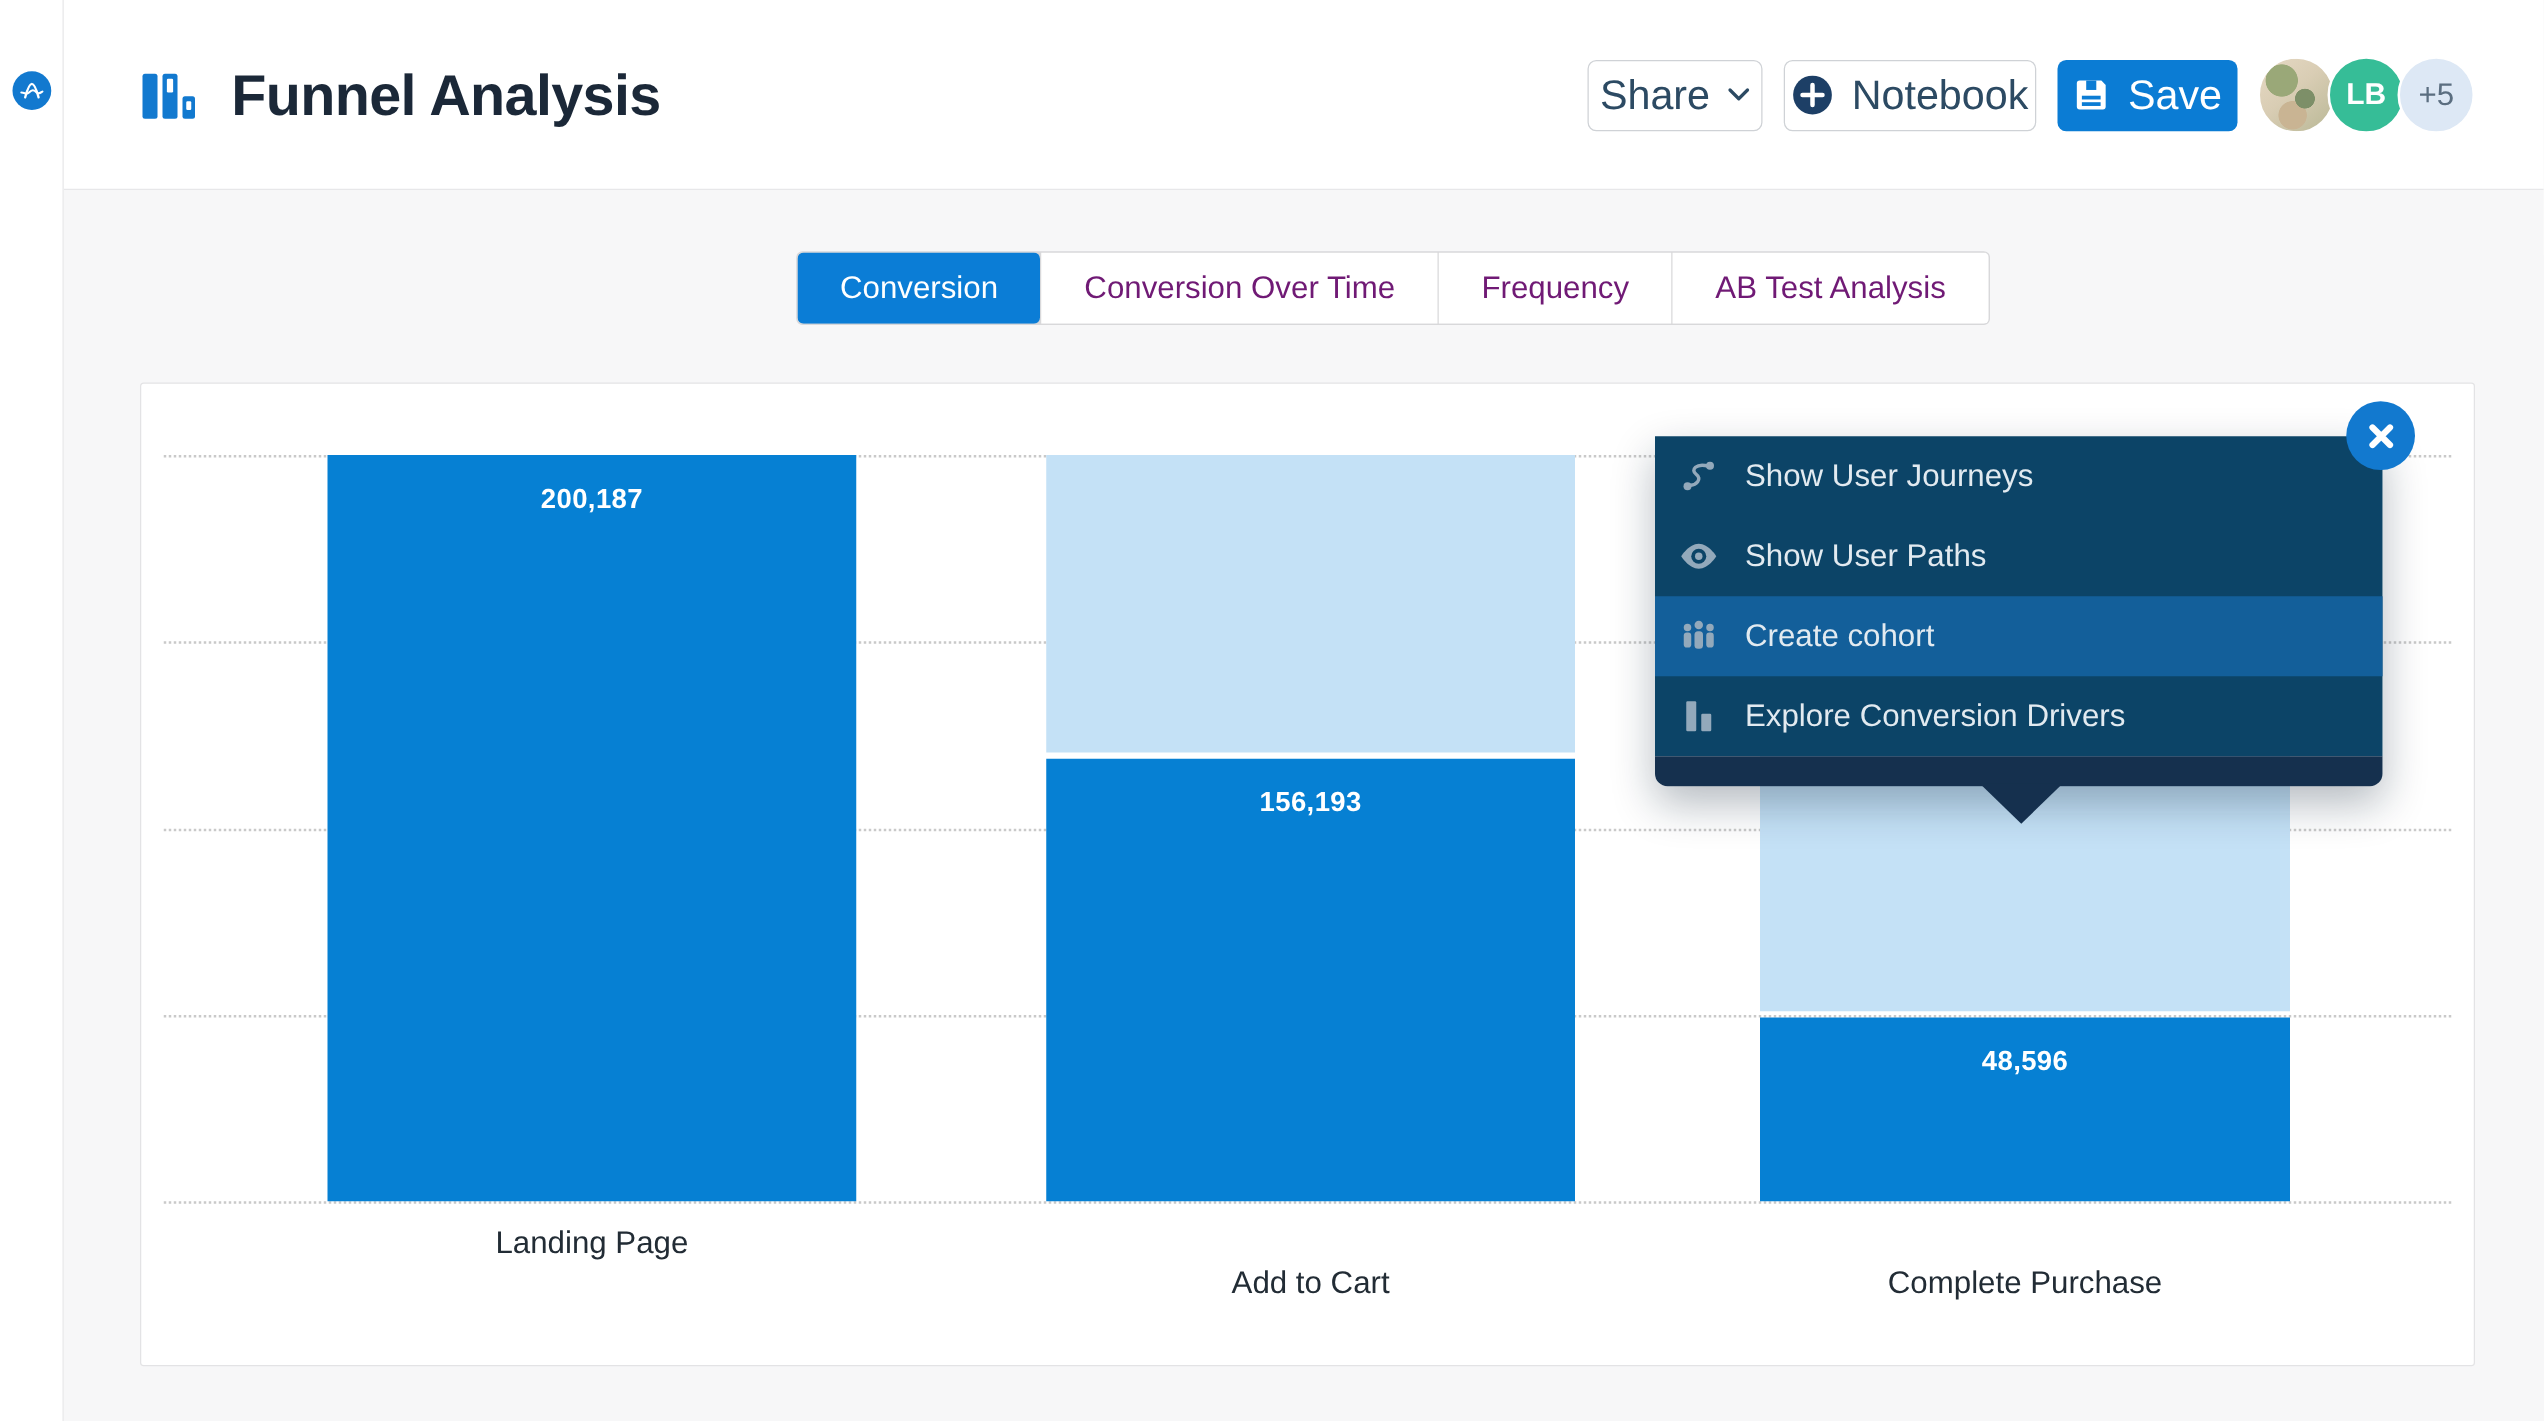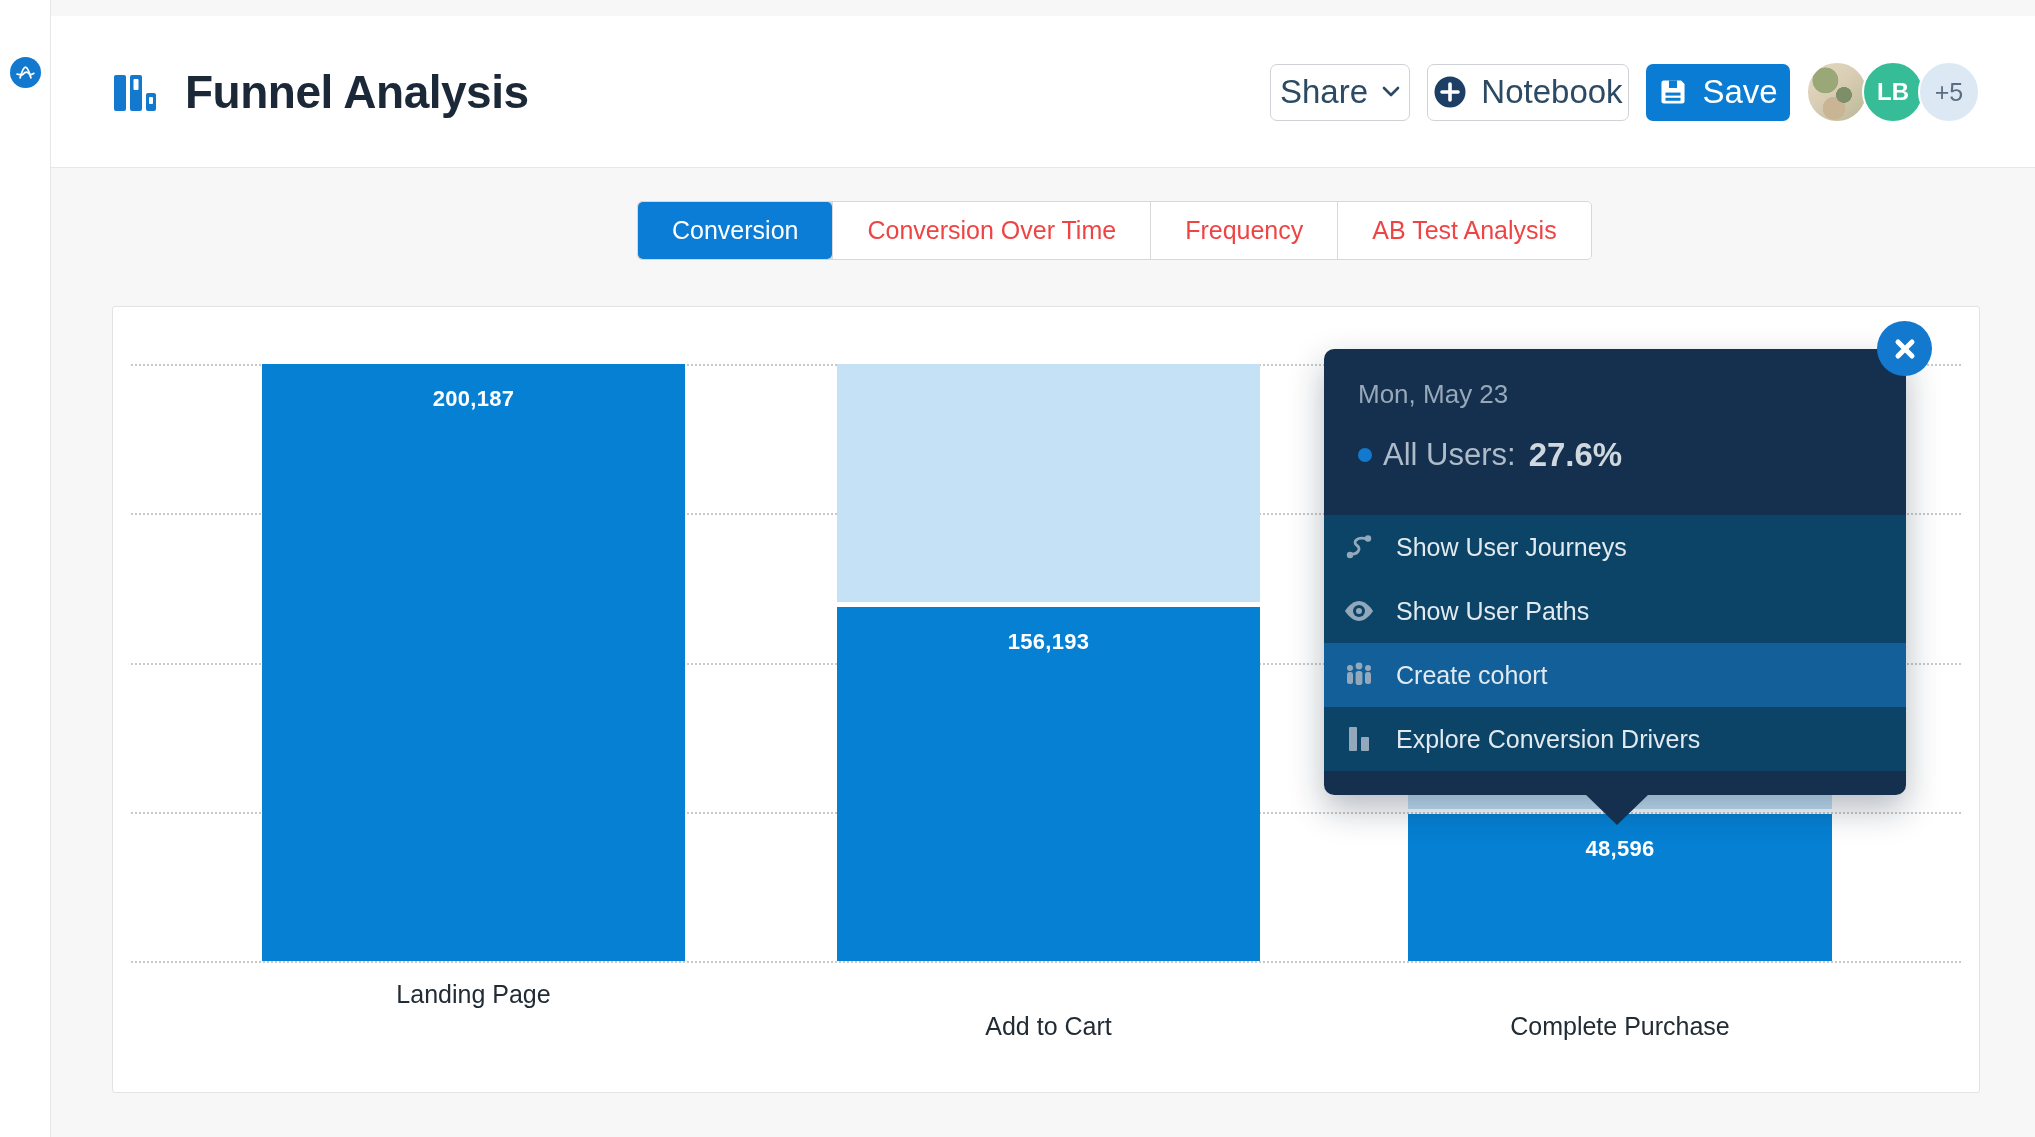--- a/index.html
+++ b/index.html
@@ -17,21 +17,21 @@
     background:#ffffff; border-right:1px solid #e7e7e9; z-index:5;
   }
   .logo-circle {
     position:absolute; left:10px; top:57px; width:31px; height:31px;
     border-radius:50%; background:#1279cf; display:flex; align-items:center; justify-content:center;
   }
   
   .topbar {
     position:absolute; left:51px; top:0; right:0; height:152px;
     background:#ffffff; border-bottom:1px solid #e7e7e9;
-    display:flex; align-items:center;margin-top:16px;
+    display:flex; align-items:center;
   }
   .title-group { display:flex; align-items:center; gap:24px; margin-left:60px; }
   .page-title { font-size:46px; font-weight:bold; color:#1b2838; letter-spacing:-0.5px; }
   .actions { position:absolute; right:55px; top:0; height:152px; display:flex; align-items:center; }
   .btn {
     height:57px; border-radius:7px; display:flex; align-items:center; justify-content:center;
     font-size:33px; cursor:pointer; background:#ffffff; border:1px solid #cfd2d6; color:#2c4a63;
   }
   .btn-share { width:140px; gap:14px; }
   .btn-notebook { width:202px; gap:14px; margin-left:17px; }
@@ -52,21 +52,21 @@
   }
   .avatar-lb { background:#36bd97; }
   .avatar-more { background:#dde8f5; color:#5b6e80; font-weight:normal; font-size:25px; }
   
   .tabs {
     position:absolute; left:637px; top:201px; height:59px;
     display:flex; background:#d8d8da; border:1px solid #d8d8da; border-radius:5px; gap:1px;
     overflow:hidden; z-index:2;
   }
   .tab {
-    background:#ffffff; color:#ef4444; font-size:25px;
+    background:#ffffff; color:#701a75; font-size:25px;
     display:flex; align-items:center; justify-content:center;
     padding:0 34px; cursor:pointer; white-space:nowrap;
   }
   .tab.active { background:#0b7dd6; color:#ffffff; border-radius:5px; }
   
   .card {
     position:absolute; left:112px; top:306px; width:1868px; height:787px;
     background:#ffffff; border:1px solid #e3e3e5; border-radius:3px;
   }
   .gridline {
@@ -203,28 +203,20 @@
     <div class="cat-label" style="left: 1295px; width: 424px; top: 705px;">Complete Purchase</div>
     <div class="bar-slot" style="left: 1295px; width: 424px; top: 0px; height: 654px;">
       <div class="seg seg-drop" style="bottom: 152px; height: 314px;"></div>
       <div class="seg seg-conv" style="bottom: 0px; height: 147px;">
         <div class="seg-label">48,596</div>
       </div>
     </div>
   </div>
 
 <div class="tooltip">
-  <div class="tt-header">
-    <div class="tt-date">Mon, May 23</div>
-    <div class="tt-series-row">
-      <span class="tt-dot"></span>
-      <span class="tt-series-name">All Users:</span>
-      <span class="tt-series-value">27.6%</span>
-    </div>
-  </div>
   <div class="tt-menu">
       <div class="tt-item">
         <span class="mi">
           <svg width="30" height="30" viewBox="0 0 30 30">
             <circle cx="24" cy="6.5" r="3.2" fill="#93a9bb"></circle>
             <circle cx="6" cy="23" r="3.2" fill="#93a9bb"></circle>
             <path d="M23 7 C13 4 8 10 13 13.5 C18 17 13 23 7 22" stroke="#93a9bb" stroke-width="2.8" fill="none" stroke-linecap="round"></path>
           </svg>
         </span>
         <span>Show User Journeys</span>

